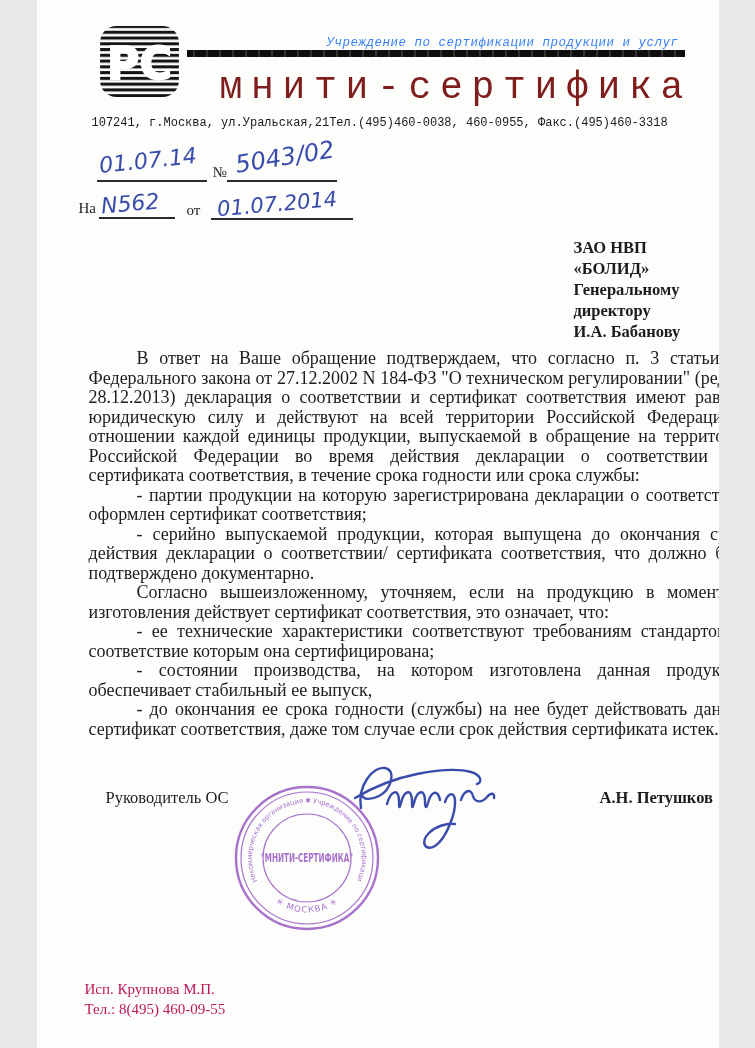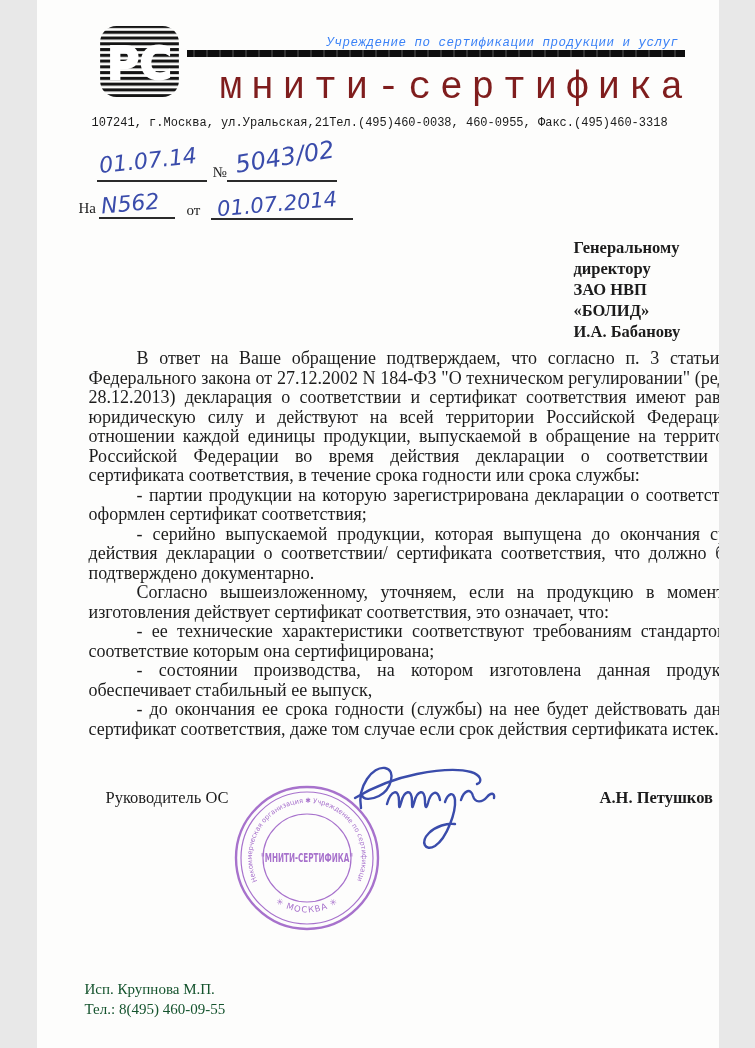--- a/index.html
+++ b/index.html
@@ -42,21 +42,21 @@
     position:absolute;left:52px;top:349px;width:664px;
     font-size:18px;line-height:19.5px;text-align:justify;
   }
   .para{margin:0;text-indent:48px;}
   
   .sig-role{position:absolute;left:69px;top:788px;font-weight:normal;font-size:16.5px;}
   .sig-name{position:absolute;left:563px;top:788px;font-weight:bold;font-size:16.5px;}
   .stamp{position:absolute;left:195px;top:783px;width:150px;height:150px;opacity:.88;}
   .signature{position:absolute;left:316px;top:758px;width:150px;height:100px;}
   
-  .footer{position:absolute;left:48px;top:979px;font-size:15px;line-height:20px;color:#14532d;}
+  .footer{position:absolute;left:48px;top:979px;font-size:15px;line-height:20px;color:#be185d;}
 </style>
 </head>
 <body>
 
 <div class="page">
 
   <svg class="logo" viewBox="0 0 84 76" aria-hidden="true">
     <defs>
       <clipPath id="logoClip">
           <rect x="1" y="1" width="82" height="74" rx="17" ry="17"></rect>
@@ -91,22 +91,22 @@
 
   <div class="ref-label" style="left:42px;top:200px;">На</div>
   <div class="hand" style="left:64px;top:191px;font-size:22px;transform:rotate(-5deg);">N562</div>
   <div class="ref-line" style="left:62px;top:217px;width:76px;"></div>
 
   <div class="ref-label" style="left:150px;top:202px;">от</div>
   <div class="hand" style="left:180px;top:192px;font-size:21px;transform:rotate(-5deg);">01.07.2014</div>
   <div class="ref-line" style="left:174px;top:218px;width:142px;"></div>
 
   <div class="recipient">
+    <div>ЗАО НВП «БОЛИД»</div>
     <div>Генеральному директору</div>
-    <div>ЗАО НВП «БОЛИД»</div>
     <div>И.А. Бабанову</div>
   </div>
 
   <div class="body-text">
     <p class="para">В ответ на Ваше обращение подтверждаем, что согласно п. 3 статьи 23, Федерального закона от 27.12.2002 N 184-ФЗ "О техническом регулировании" (ред. от 28.12.2013) декларация о соответствии и сертификат соответствия имеют равную юридическую силу и действуют на всей территории Российской Федерации в отношении каждой единицы продукции, выпускаемой в обращение на территории Российской Федерации во время действия декларации о соответствии или сертификата соответствия, в течение срока годности или срока службы:</p>
     <p class="para">- партии продукции на которую зарегистрирована декларации о соответствии/оформлен сертификат соответствия;</p>
     <p class="para">- серийно выпускаемой продукции, которая выпущена до окончания срока действия декларации о соответствии/ сертификата соответствия, что должно быть подтверждено документарно.</p>
     <p class="para">Согласно вышеизложенному, уточняем, если на продукцию в момент ее изготовления действует сертификат соответствия, это означает, что:</p>
     <p class="para">- ее технические характеристики соответствуют требованиям стандартов на соответствие которым она сертифицирована;</p>
     <p class="para">- состоянии производства, на котором изготовлена данная продукция, обеспечивает стабильный ее выпуск,</p>

